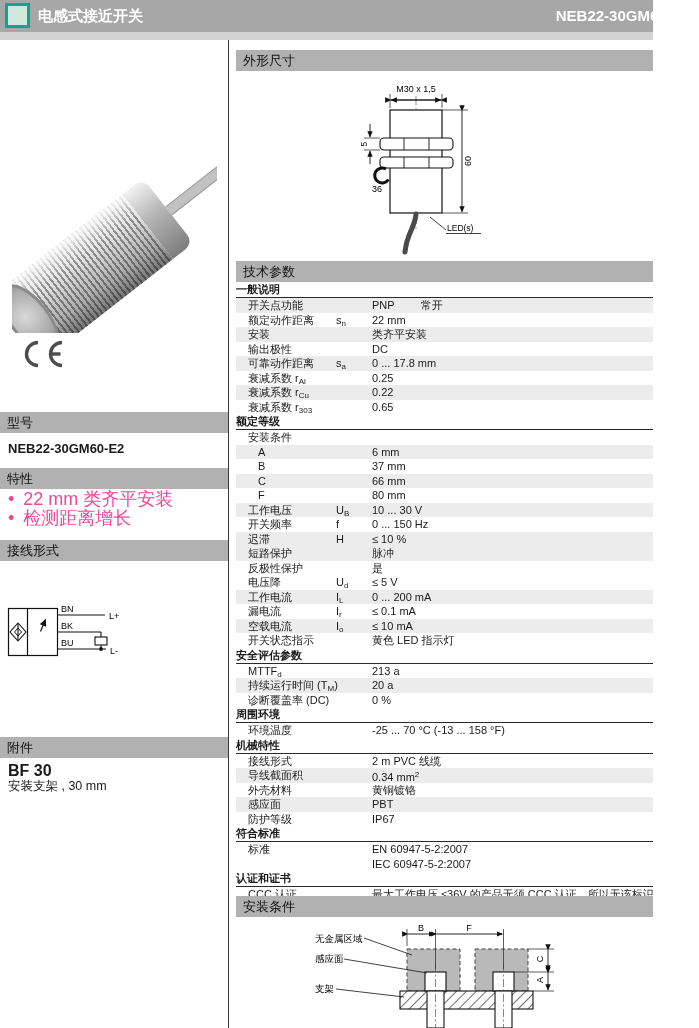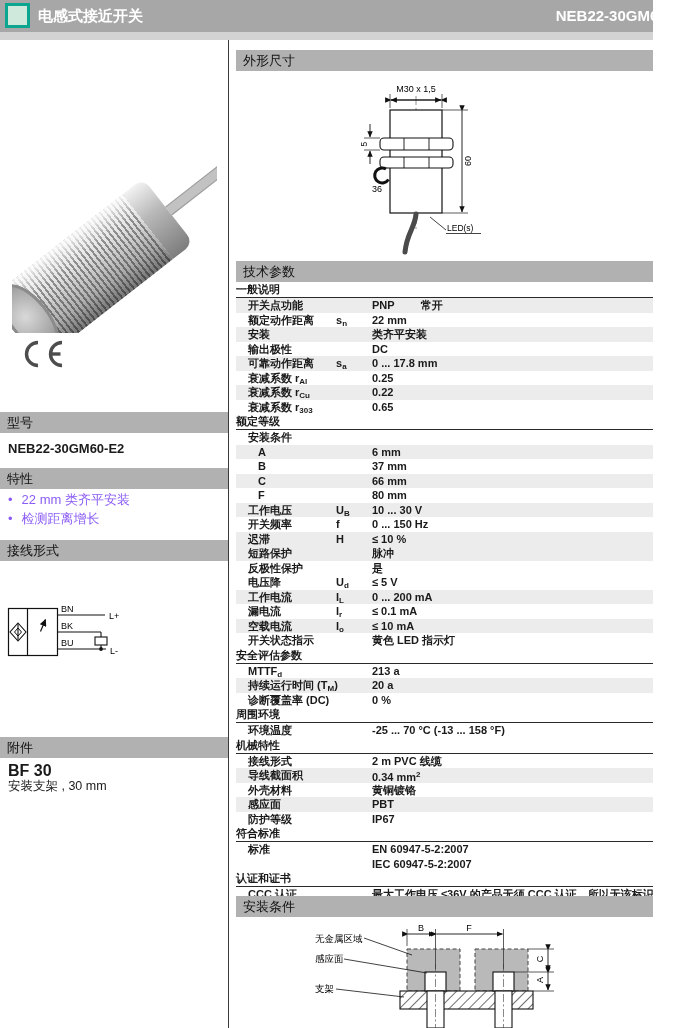--- a/index.html
+++ b/index.html
@@ -26,29 +26,29 @@
          box-shadow:inset 0 0 0 3px #8b8b8b;z-index:2;}
   .cbody{width:150px;height:82px;margin-left:-20px;flex:0 0 auto;
          background:repeating-linear-gradient(90deg,#8f8f8f 0 2px,#e6e6e6 2px 5px);position:relative;}
   .cbody:after{content:"";position:absolute;inset:0;
          background:linear-gradient(180deg,rgba(255,255,255,.9),rgba(255,255,255,0) 30%,rgba(0,0,0,.25) 75%,rgba(0,0,0,.5));}
   .ccap{width:26px;height:82px;flex:0 0 auto;border-radius:0 10px 10px 0;
          background:linear-gradient(180deg,#f2f2f2,#b9b9b9 40%,#7d7d7d);}
   .ccable{width:120px;height:9px;flex:0 0 auto;background:#c2c2c2;border-top:1px solid #9d9d9d;border-bottom:1px solid #9d9d9d;}
   .cemark{position:absolute;left:18px;top:338px;}
   .modelname{position:absolute;left:8px;top:441px;font-size:13px;font-weight:bold;}
-  .feat{position:absolute;left:8px;top:490px;font-size:13px;line-height:19px;color:#8b5cf6;}
+  .feat{position:absolute;left:8px;top:490px;font-size:18px;line-height:19px;color:#ec4899;}
   .feat .b{margin-right:9px;}
   .wiring{position:absolute;left:0px;top:598px;}
   .accname{position:absolute;left:8px;top:762px;font-size:16px;font-weight:bold;}
   .accdesc{position:absolute;left:8px;top:778px;font-size:12.5px;}
   
   #tech-table{position:absolute;left:236px;top:282px;width:456px;font-size:11px;}
   .sub-h{height:15px;line-height:14px;font-weight:bold;font-size:11px;border-bottom:1px solid #2a2a2a;}
-  .t-row{position:relative;height:14.5px;line-height:14.5px;white-space:nowrap;font-weight:bold;}
+  .t-row{position:relative;height:14.5px;line-height:14.5px;white-space:nowrap;}
   .t-row.alt{background:#ececec;}
   .t-row.dbl{height:29px;}
   .lbl{position:absolute;left:12px;top:0;}
   .lbl.ind{left:22px;}
   .sym{position:absolute;left:100px;top:0;}
   .val{position:absolute;left:136px;top:0;}
   .val2{margin-left:26px;}
   sub{font-size:8px;vertical-align:-2px;}
   sup{font-size:8px;vertical-align:4px;}
   .vline{display:block;height:14.5px;line-height:14.5px;}

